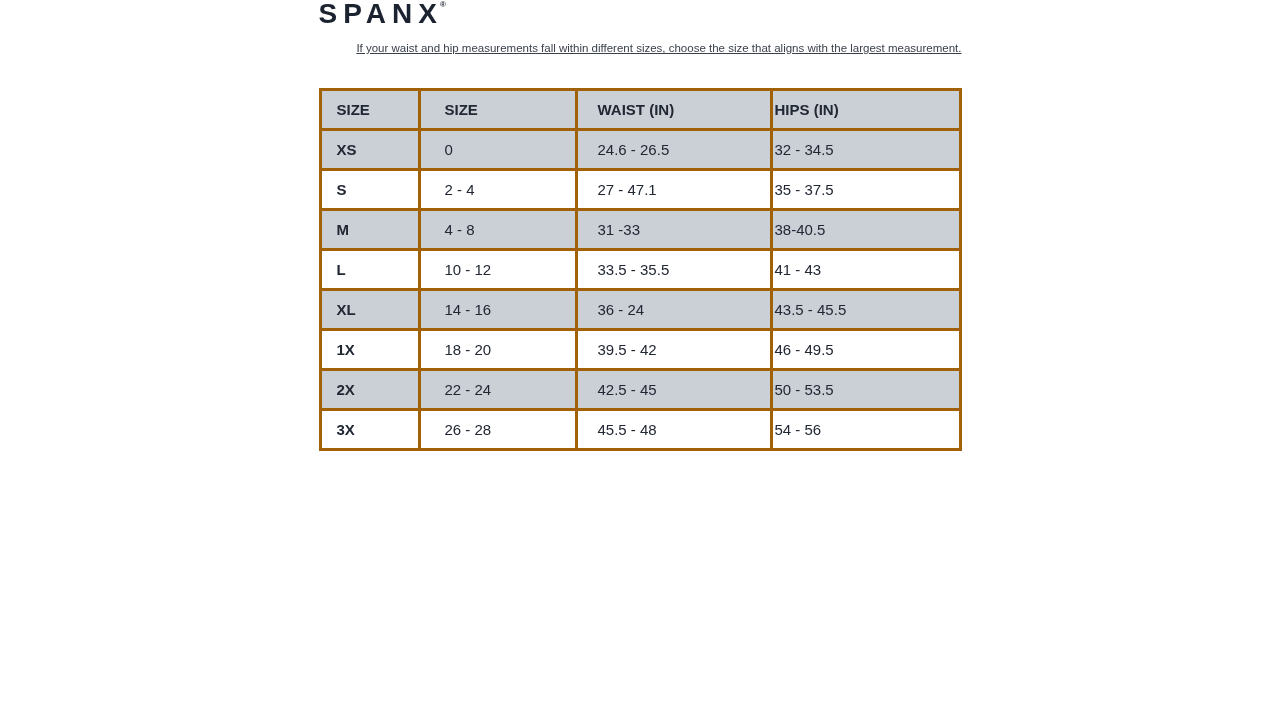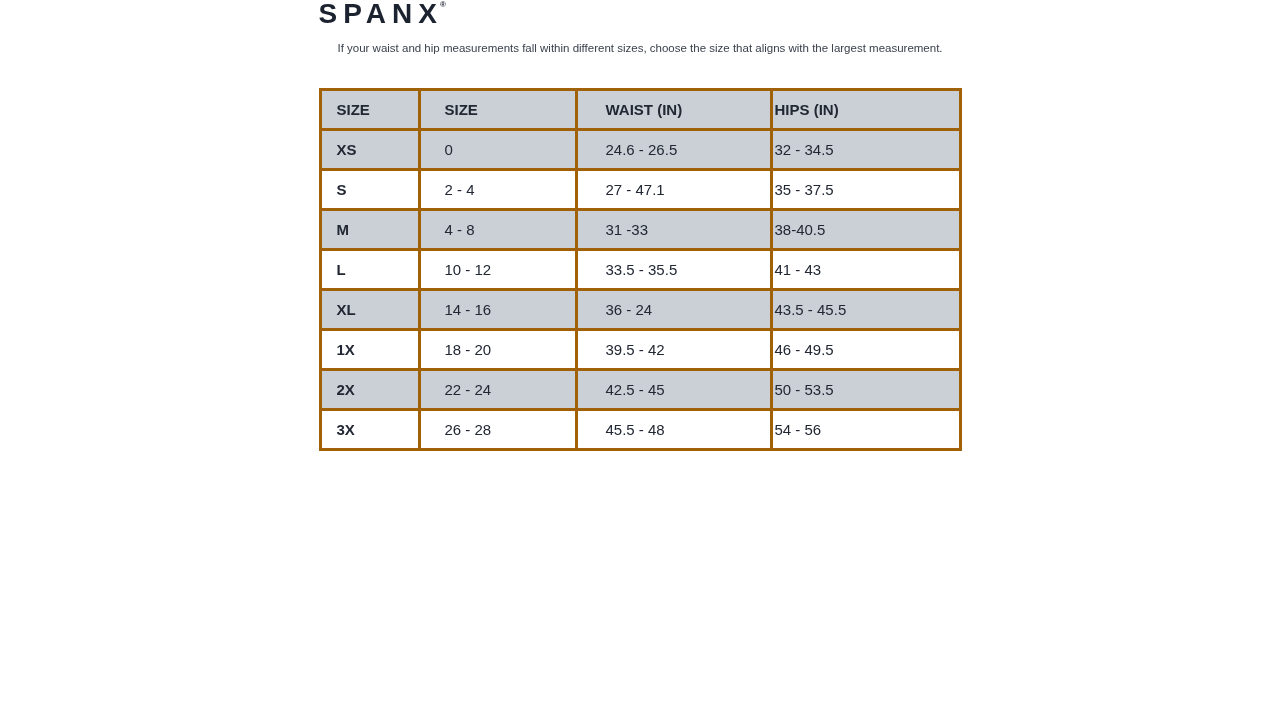--- a/index.html
+++ b/index.html
@@ -44,21 +44,22 @@
     font-weight: 400;
     line-height: 1.2;
     color: var(--heading);
   }
   .subtitle {
     margin-top: 13px;
     font-size: 11.5px;
     line-height: 14px;
     color: var(--subtitle);
     white-space: nowrap;
-    text-align: center;
+    text-align: right;
+    text-decoration: underline;
   }
   table.size-table {
     margin-top: 33px;
     border-collapse: collapse;
     table-layout: fixed;
     width: 643px;
   }
   .size-table th, .size-table td {
     border: 3px solid #a16207;
     height: 40px;
@@ -68,21 +69,21 @@
     vertical-align: middle;
     color: var(--text);
     background: #ffffff;
   }
   .size-table thead th { font-weight: 700; }
   .size-table tbody th { font-weight: 700; }
   .size-table tbody td { font-weight: 400; }
   .size-table tr.alt th, .size-table tr.alt td { background: var(--row_alt); }
   .size-table th:nth-child(1), .size-table td:nth-child(1) { padding-left: 15px; }
   .size-table th:nth-child(2), .size-table td:nth-child(2) { padding-left: 24px; }
-  .size-table th:nth-child(3), .size-table td:nth-child(3) { padding-left: 28px; }
+  .size-table th:nth-child(3), .size-table td:nth-child(3) { padding-left: 20px; }
   .size-table th:nth-child(4), .size-table td:nth-child(4) { padding-left: 2px; }
 </style>
 </head>
 <body>
 
 <div class="content">
 
   <div class="logo"><span>SPANX</span><span class="tm">®</span></div>
 
 

